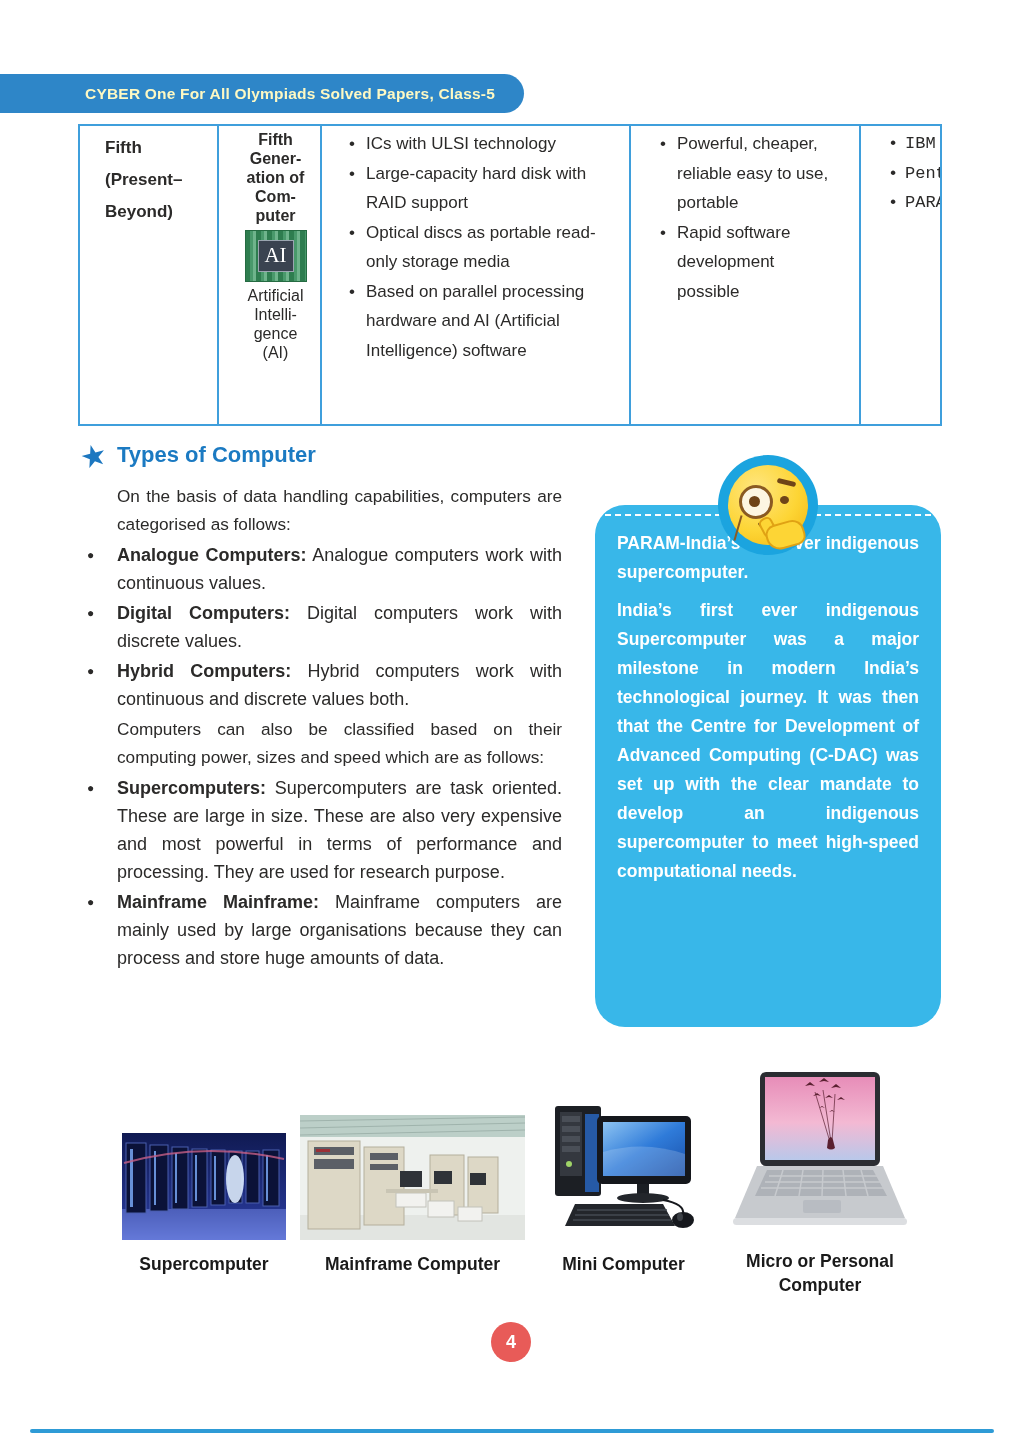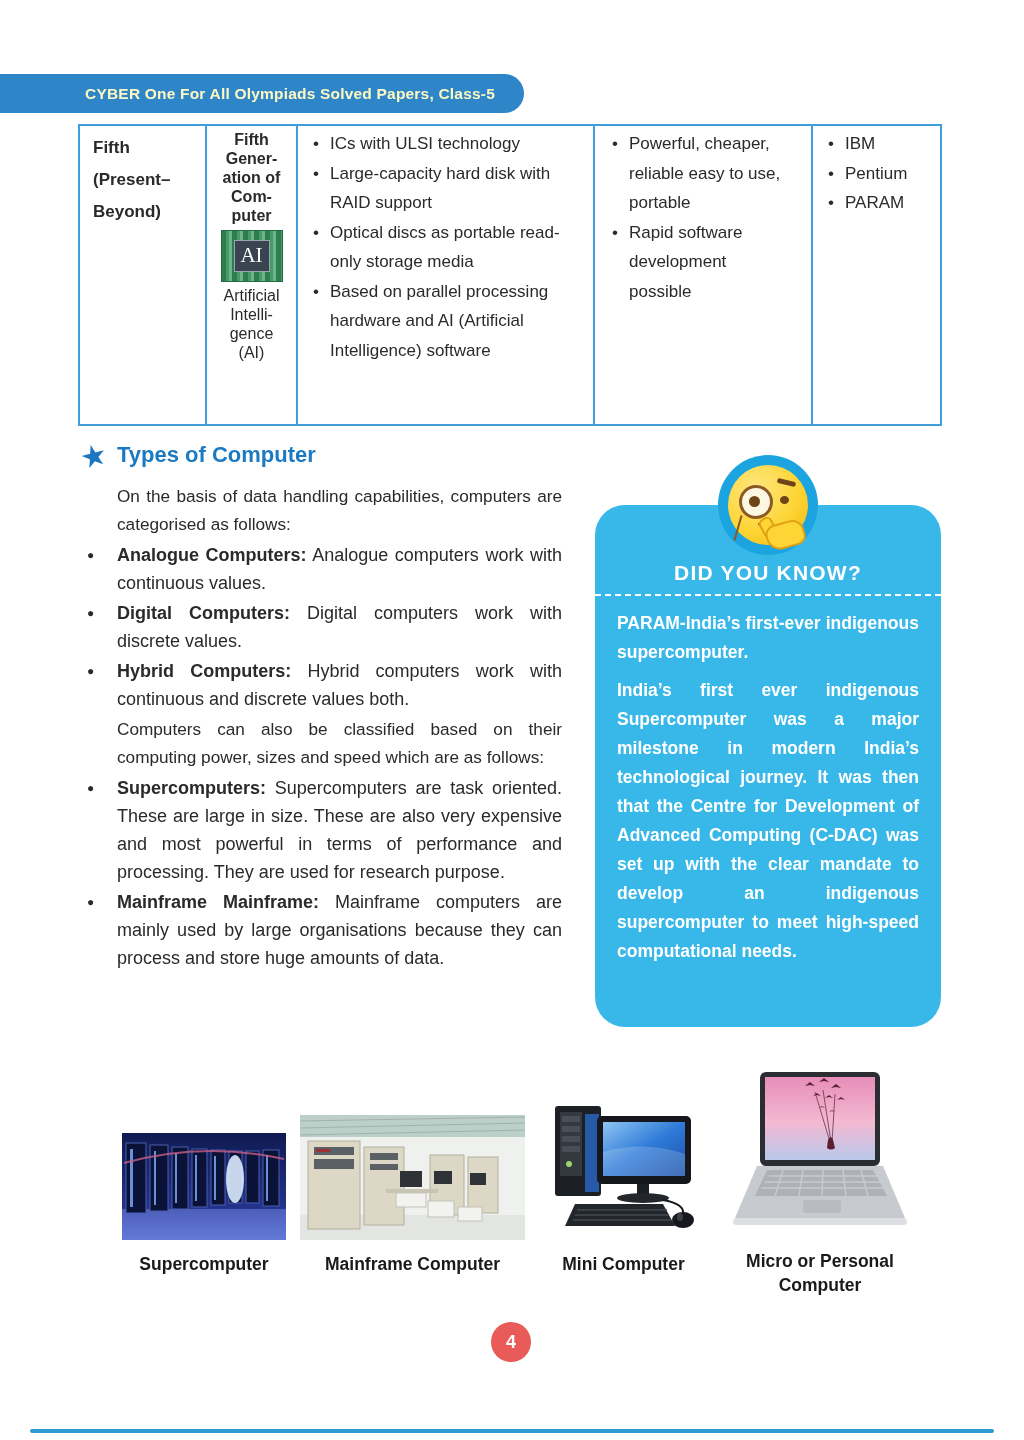--- a/index.html
+++ b/index.html
@@ -8,22 +8,22 @@
 
   
   .header-bar{position:absolute;left:0;top:74px;width:524px;height:39px;background:#2e86c8;
               border-radius:0 20px 20px 0;display:flex;align-items:center;justify-content:center;
               padding-left:56px;box-sizing:border-box;}
   .header-bar span{color:#fef9c3;font-weight:bold;font-size:15.5px;letter-spacing:.2px;}
 
   
   .gtable{position:absolute;left:78px;top:124px;width:864px;height:302px;display:flex;
           border:2.5px solid #3f9fdc;box-sizing:border-box;background:#fff;}
-  .gcol{border-right:2px solid #3f9fdc;box-sizing:border-box;overflow:hidden;}
-  .gcol:last-child{border-right:none;}
+  .gcol{border-right:2px solid #3f9fdc;box-sizing:border-box;overflow:hidden;margin-left:12px;}
+  .gcol:last-child{border-right:none;font-family:Liberation Mono, monospace;}
   .c1{width:127px;padding:6px 6px 0 13px;font-weight:bold;font-size:17px;line-height:32px;white-space:pre-line;}
   .c2{width:91px;padding:4px 2px 0;text-align:center;font-size:16px;line-height:19px;}
   .c2 .t{font-weight:bold;white-space:pre-line;}
   .c2 .cap{white-space:pre-line;}
   .ai-img{width:62px;height:52px;margin:5px auto 4px;position:relative;
           background:repeating-linear-gradient(90deg,#2e7d4f 0 5px,#49996b 5px 8px,#6fb48c 8px 11px),#3b8a5c;
           box-shadow:inset 0 0 0 1px #256b42;display:flex;align-items:center;justify-content:center;}
   .ai-chip{width:34px;height:30px;background:#3a4350;border:1px solid #9aa5b0;color:#fff;
            font-family:"Liberation Serif","DejaVu Serif",serif;font-size:21px;line-height:28px;text-align:center;display:block;}
   .blist{list-style:none;margin:0;padding:0;font-size:17px;line-height:29.5px;}
@@ -166,21 +166,20 @@
         <span class="mono"></span>
         <span class="pupil"></span>
         <span class="mstr"></span>
         <span class="brow"></span>
         <span class="reye"></span>
         <span class="mouth"></span>
         <span class="thumb"></span>
         <span class="hand"></span>
       </div>
     </div>
-    <div class="dyk-title">DID YOU KNOW?</div>
     <hr class="dyk-divider">
     <div class="dyk-body">
       <div class="dyk-lead">PARAM-India’s first-ever indigenous supercomputer.</div>
       <div>India’s first ever indigenous Supercomputer was a major milestone in modern India’s technological journey. It was then that the Centre for Development of Advanced Computing (C-DAC) was set up with the clear mandate to develop an indigenous supercomputer to meet high-speed computational needs.</div>
     </div>
   </div>
 
   <div class="fig fig1">
     <svg width="164" height="107" viewBox="0 0 164 107">
       <defs>

